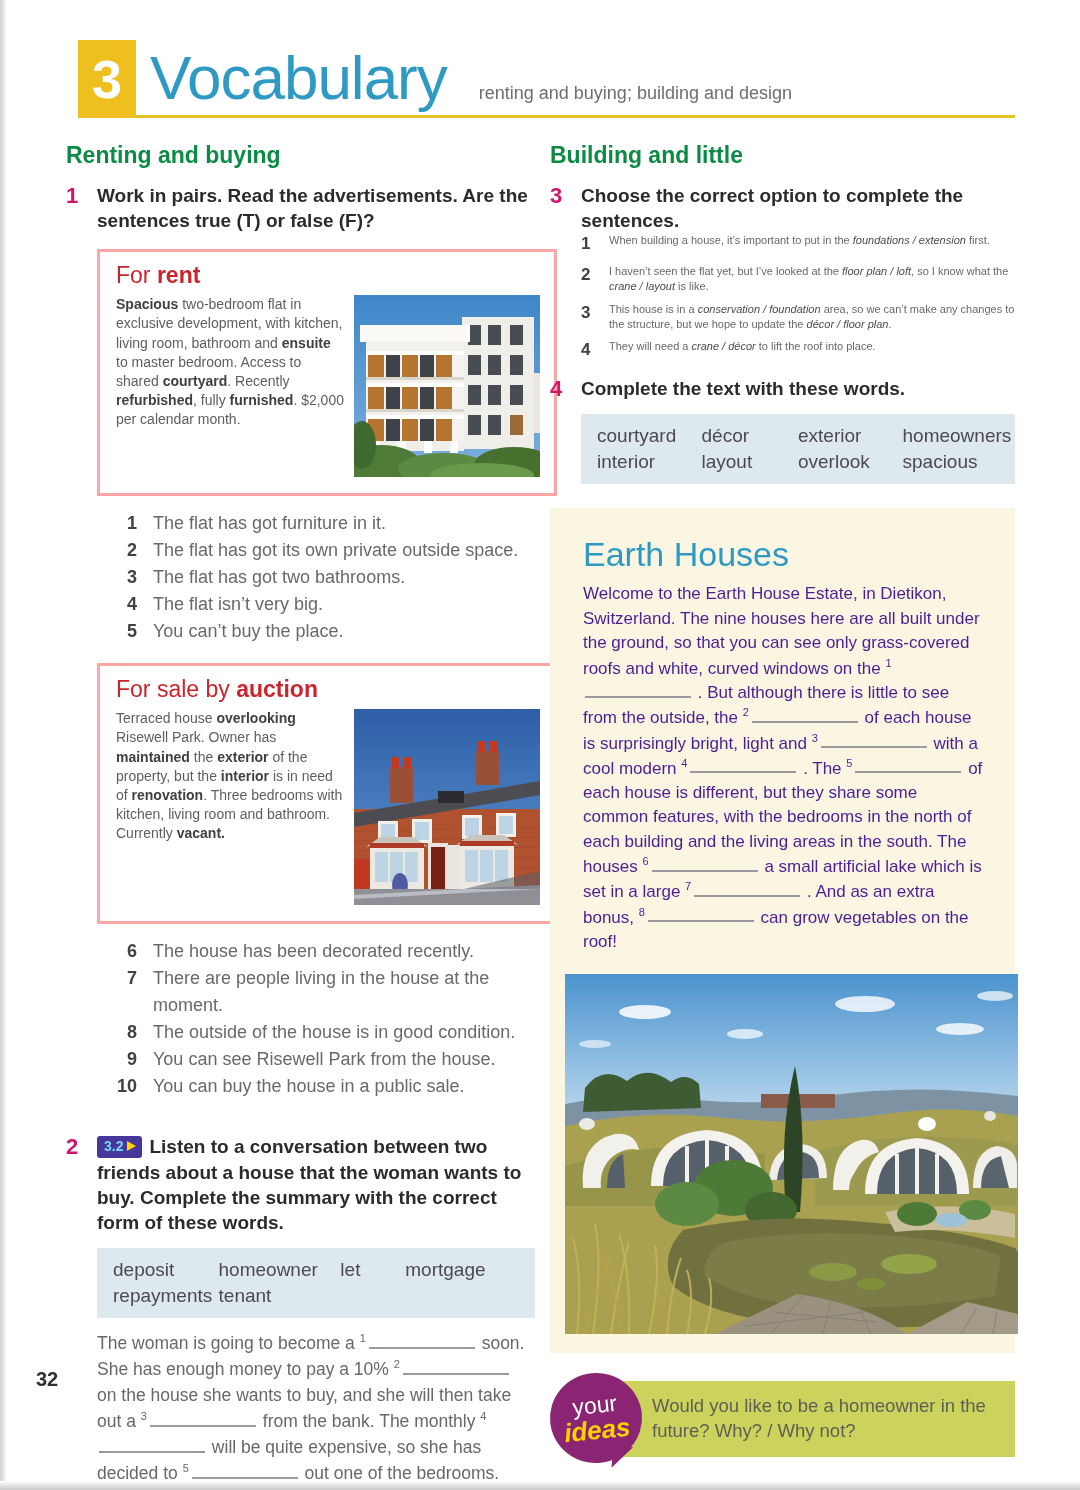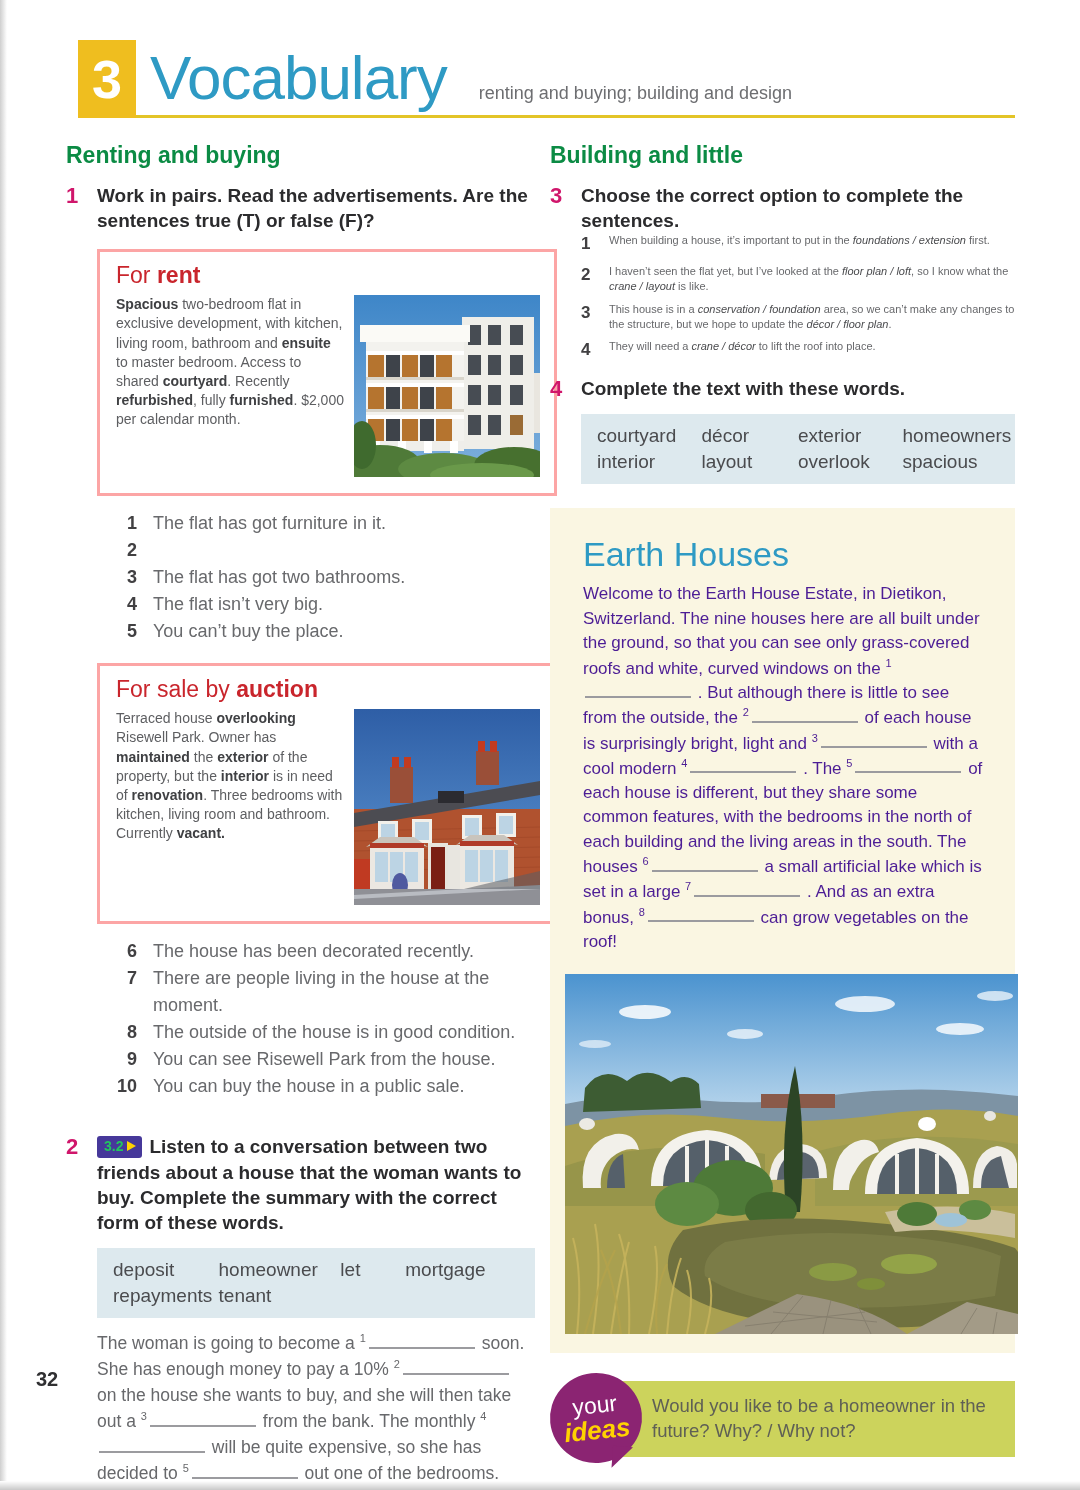--- a/index.html
+++ b/index.html
@@ -44,21 +44,21 @@
 
   
   .qlist{margin:14px 0 18px 0;}
   .qrow{display:flex;font-size:18px;line-height:1.5;}
   .qnum{flex:none;width:40px;text-align:right;font-weight:bold;color:#414042;margin-right:16px;}
   .qtext{color:#68696c;}
 
   
   .audio-badge{display:inline-flex;align-items:center;gap:4px;background:#46389a;border-radius:3px;
         padding:1px 6px 2px 7px;margin-right:7px;transform:translateY(-2px);}
-  .audio-badge .n{color:#22c55e;font-size:14px;font-weight:bold;}
+  .audio-badge .n{color:#7dd3fc;font-size:14px;font-weight:bold;}
   .audio-badge .tri{width:0;height:0;border-left:9px solid #ffd200;border-top:5px solid transparent;
         border-bottom:5px solid transparent;}
 
   
   .wordbox{background:#dde9ee;color:#4a4b4e;font-size:19px;padding:11px 16px;margin:13px 0 12px 0;}
   .wb-grid{display:grid;grid-template-columns:26% 30% 16% 28%;row-gap:4px;}
   .wb-grid4{display:grid;grid-template-columns:26% 24% 26% 24%;row-gap:4px;}
 
   .rich-p{font-size:17.5px;line-height:1.46;color:#67686b;margin-top:6px;}
 
@@ -181,20 +181,21 @@
           </div>
         </div>
 
         <div class="qlist">
           <div class="qrow">
               <span class="qnum">1</span>
               <span class="qtext">The flat has got furniture in it.</span>
             </div>
           <div class="qrow">
               <span class="qnum">2</span>
+              <span class="qtext">The flat has got its own private outside space.</span>
             </div>
           <div class="qrow">
               <span class="qnum">3</span>
               <span class="qtext">The flat has got two bathrooms.</span>
             </div>
           <div class="qrow">
               <span class="qnum">4</span>
               <span class="qtext">The flat isn’t very big.</span>
             </div>
           <div class="qrow">

